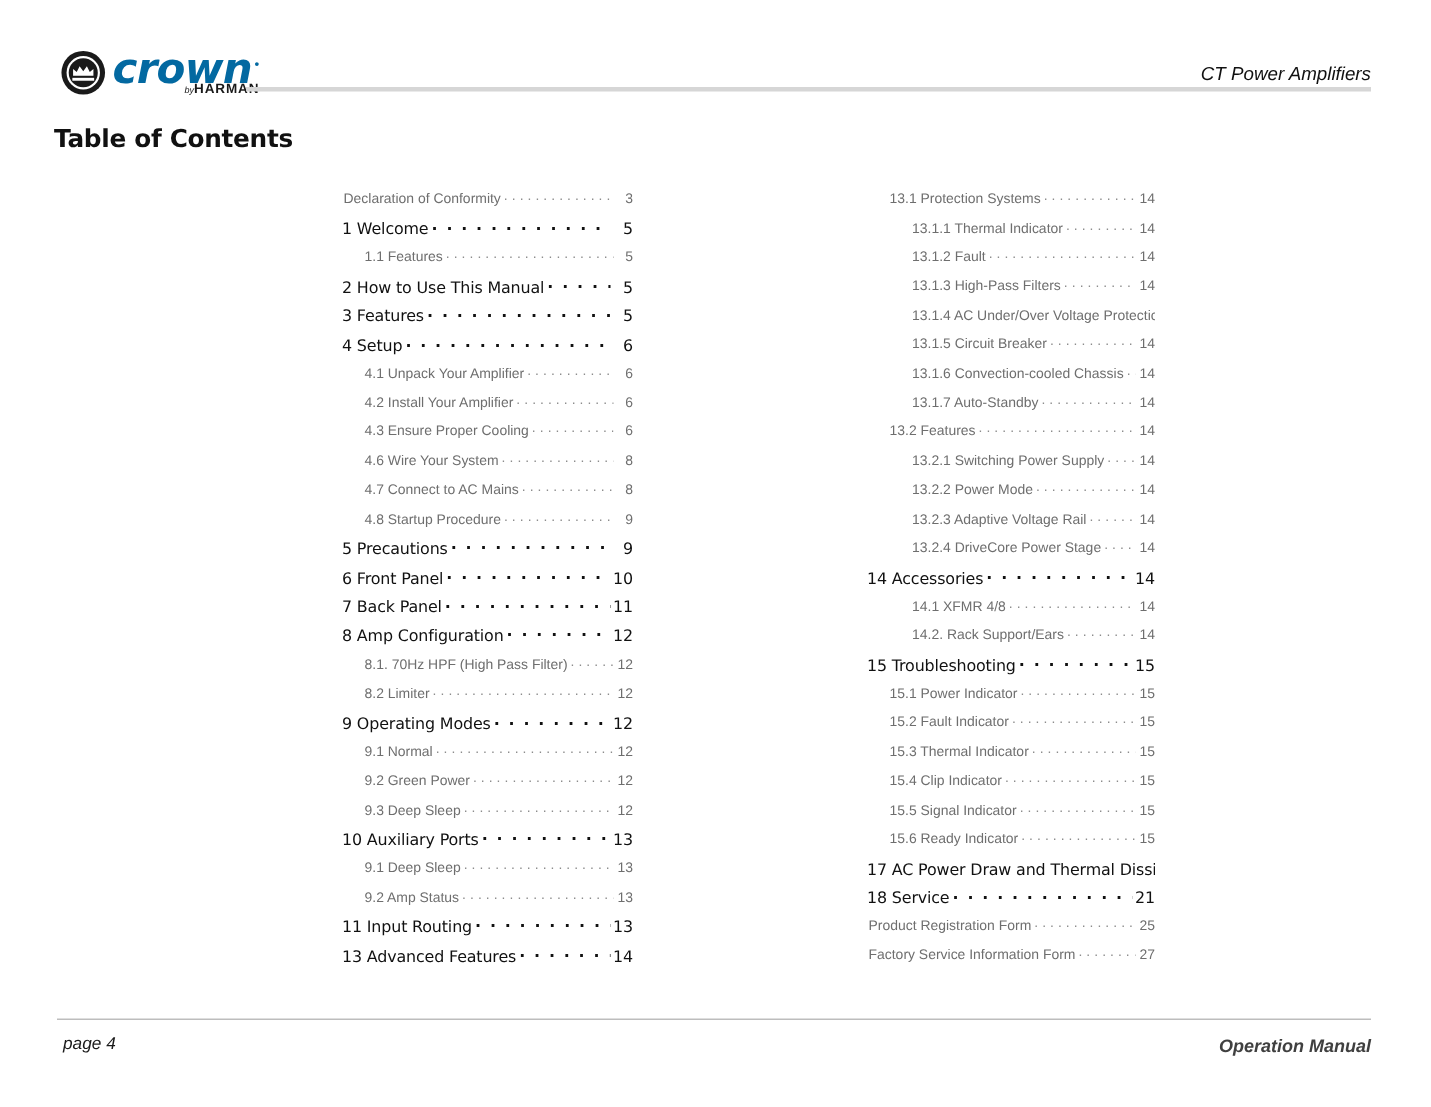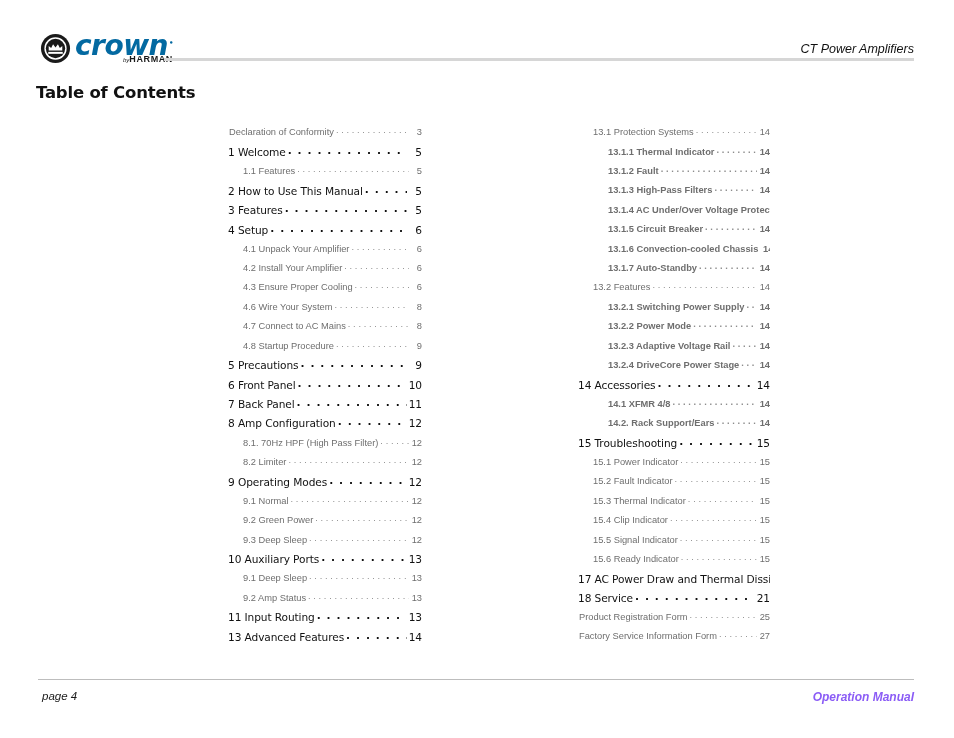--- a/index.html
+++ b/index.html
@@ -185,21 +185,20 @@
     letter-spacing: 0.05px;
     color: #8c8c8c;
   }
   .lvl2 .toc-page { min-width: 11px; }
 
   
   .lvl3 {
     font-size: 9.3px;
     color: #6e6e6e;
     padding-left: 30px;
-    font-weight: bold;
   }
   .lvl3 .toc-dots::after {
     font-size: 9.3px;
     letter-spacing: 0.05px;
     color: #8c8c8c;
   }
   .lvl3 .toc-page { min-width: 11px; }
 
   
   #footer-rule {
@@ -225,21 +224,21 @@
     font-style: italic;
     color: #1a1a1a;
   }
   #footer-right {
     position: absolute;
     right: 0;
     top: 0;
     font-size: 12px;
     font-weight: bold;
     font-style: italic;
-    color: #8b5cf6;
+    color: #404040;
   }
 </style>
 </head>
 <body>
 
 <div id="page-header">
 
   <div class="logo-wrap">
     <span class="logo-mark">
       <svg width="31" height="31" viewBox="0 0 64 64" aria-hidden="true">

